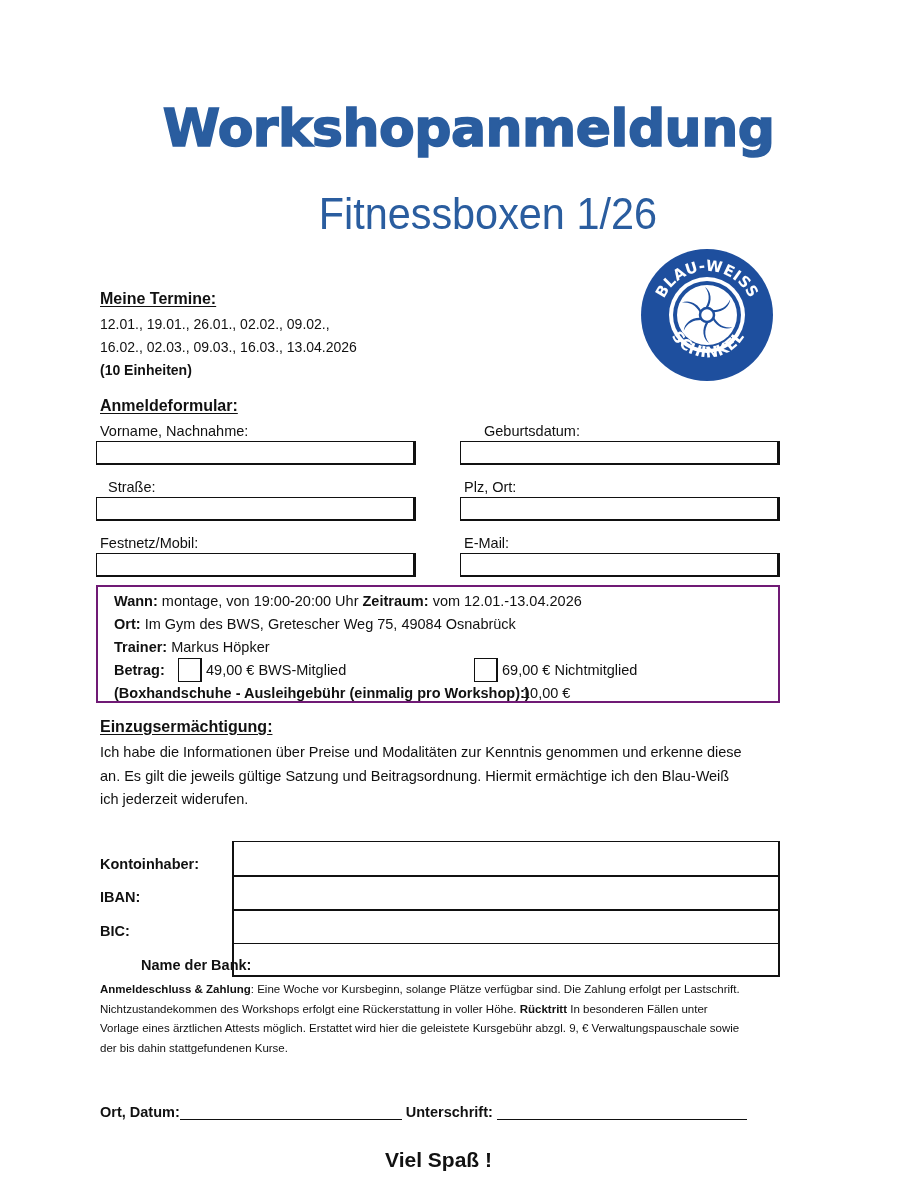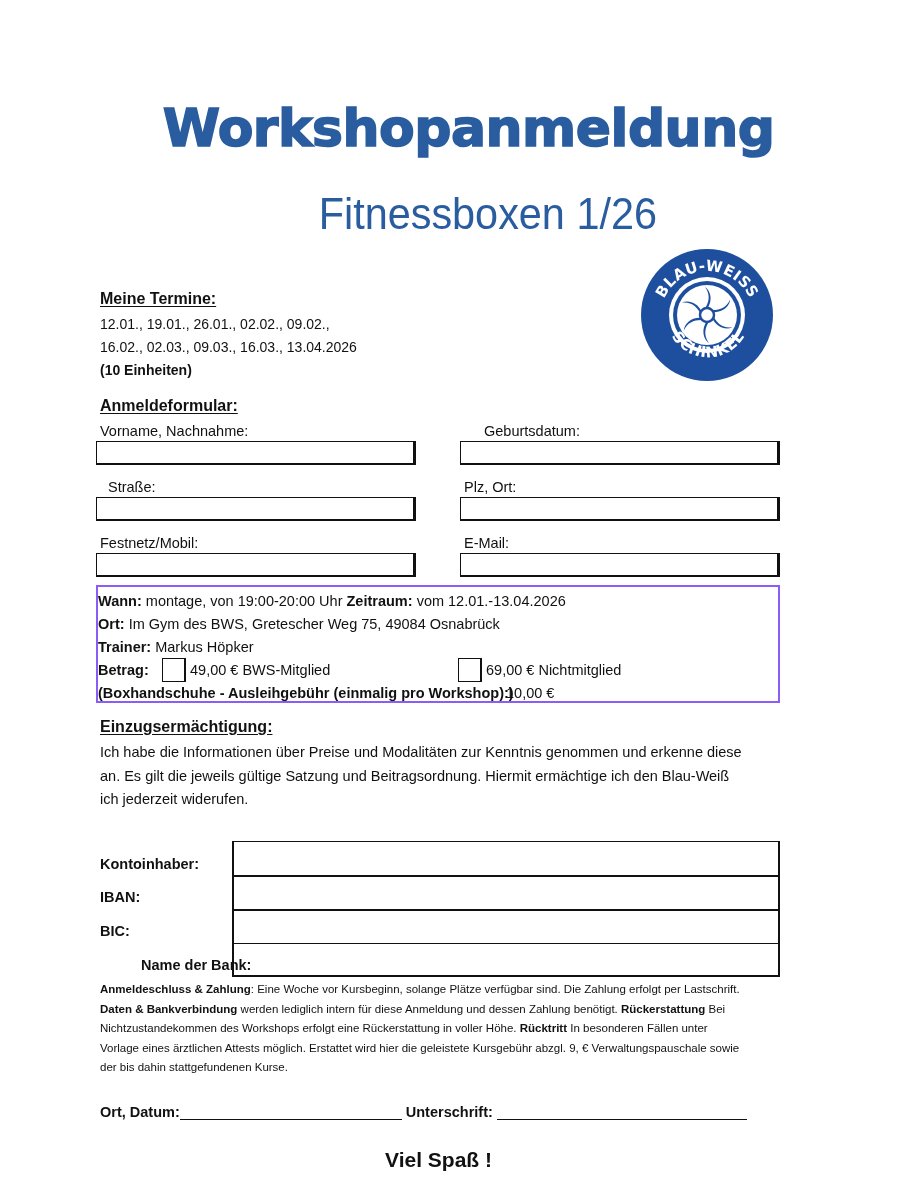--- a/index.html
+++ b/index.html
@@ -31,21 +31,21 @@
   b { font-weight: bold; }
 
   .label { font-size: 14.5px; color: #111; }
   .field {
     border: 1.5px solid #111; border-right-width: 3px; border-bottom-width: 2px;
     height: 24px; background: #fff;
   }
 
   .infobox {
     left: 96px; top: 585px; width: 684px; height: 118px;
-    border: 2px solid #8b5cf6; padding: 3px 0;
+    border: 2px solid #701a75; padding: 3px 16px;
   }
   .infobox .row { font-size: 14.5px; line-height: 23px; white-space: nowrap; position: relative; }
   .cb { display: inline-block; width: 24px; height: 24px; border: 1.5px solid #111; border-right-width: 2.5px; vertical-align: middle; background:#fff; }
 
   .bank { left: 232px; top: 841px; width: 548px; }
   .bank .cell { height: 34px; border-left: 2px solid #111; border-right: 2px solid #111; border-top: 1.5px solid #111; }
   .bank .cell:last-child { border-bottom: 2px solid #111; }
   .bank .cell:nth-child(2), .bank .cell:nth-child(3) { border-top-width: 2.5px; }
   .banklabel { font-size: 14.5px; font-weight: bold; left: 100px; }
 
@@ -144,21 +144,20 @@
 <div class="abs banklabel" style="top:957px;margin-left:41px;">Name der Bank:</div>
 <div class="abs bank">
   <div class="cell"></div>
   <div class="cell"></div>
   <div class="cell"></div>
   <div class="cell"></div>
 </div>
 
 <div class="abs small" style="left:100px; top:980px; width:690px;">
   <div><b>Anmeldeschluss &amp; Zahlung</b><span>: Eine Woche vor Kursbeginn, solange Plätze verfügbar sind. Die Zahlung erfolgt per Lastschrift.</span></div>
-  <div><b>Daten &amp; Bankverbindung</b><span> werden lediglich intern für diese Anmeldung und dessen Zahlung benötigt. </span><b>Rückerstattung</b><span> Bei</span></div>
   <div><span>Nichtzustandekommen des Workshops erfolgt eine Rückerstattung in voller Höhe. </span><b>Rücktritt</b><span> In besonderen Fällen unter</span></div>
   <div>Vorlage eines ärztlichen Attests möglich. Erstattet wird hier die geleistete Kursgebühr abzgl. 9,  € Verwaltungspauschale sowie</div>
   <div>der bis dahin stattgefundenen Kurse.</div>
 </div>
 
 <div class="abs" style="left:100px; top:1104px; font-size:14.5px; font-weight:bold; white-space:nowrap;">
   <span>Ort, Datum:</span><span class="sigline" style="width:222px;"></span>
   <span>Unterschrift:</span>
   <span class="sigline" style="width:250px;"></span>
 </div>

